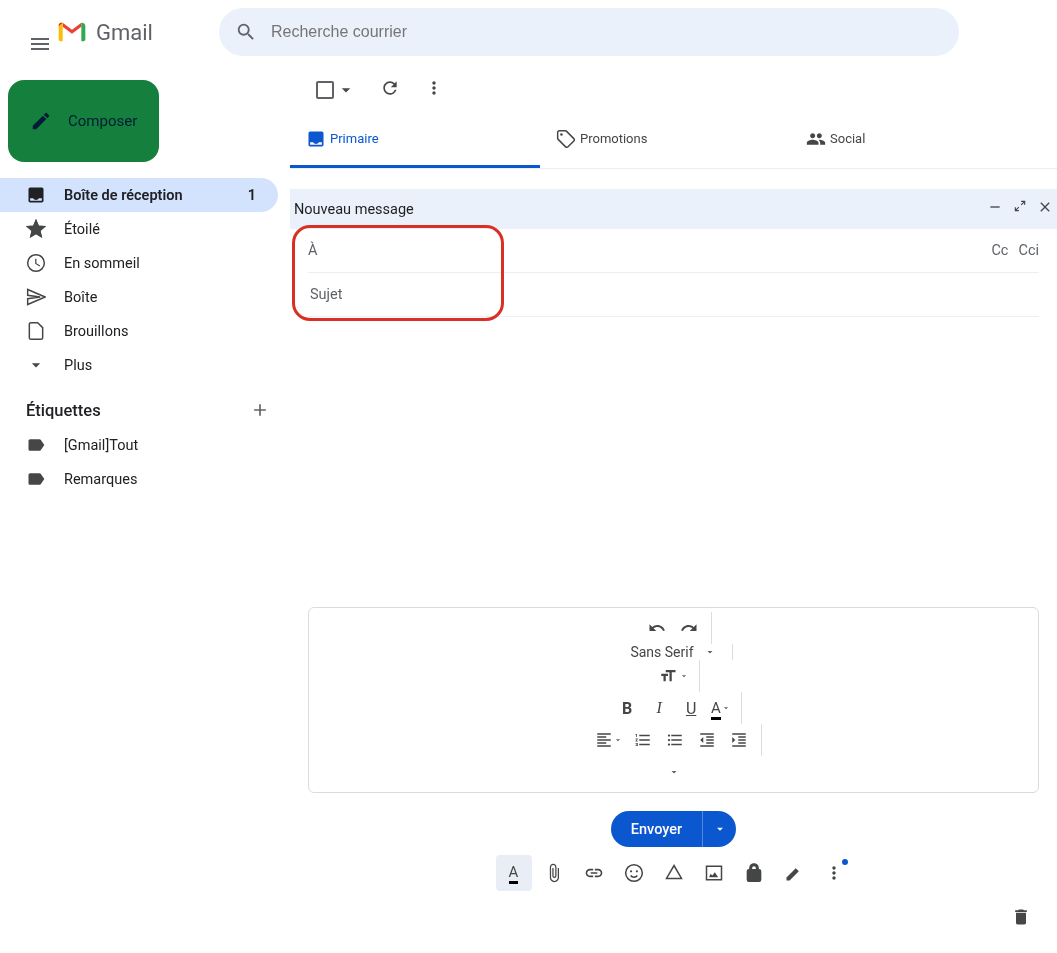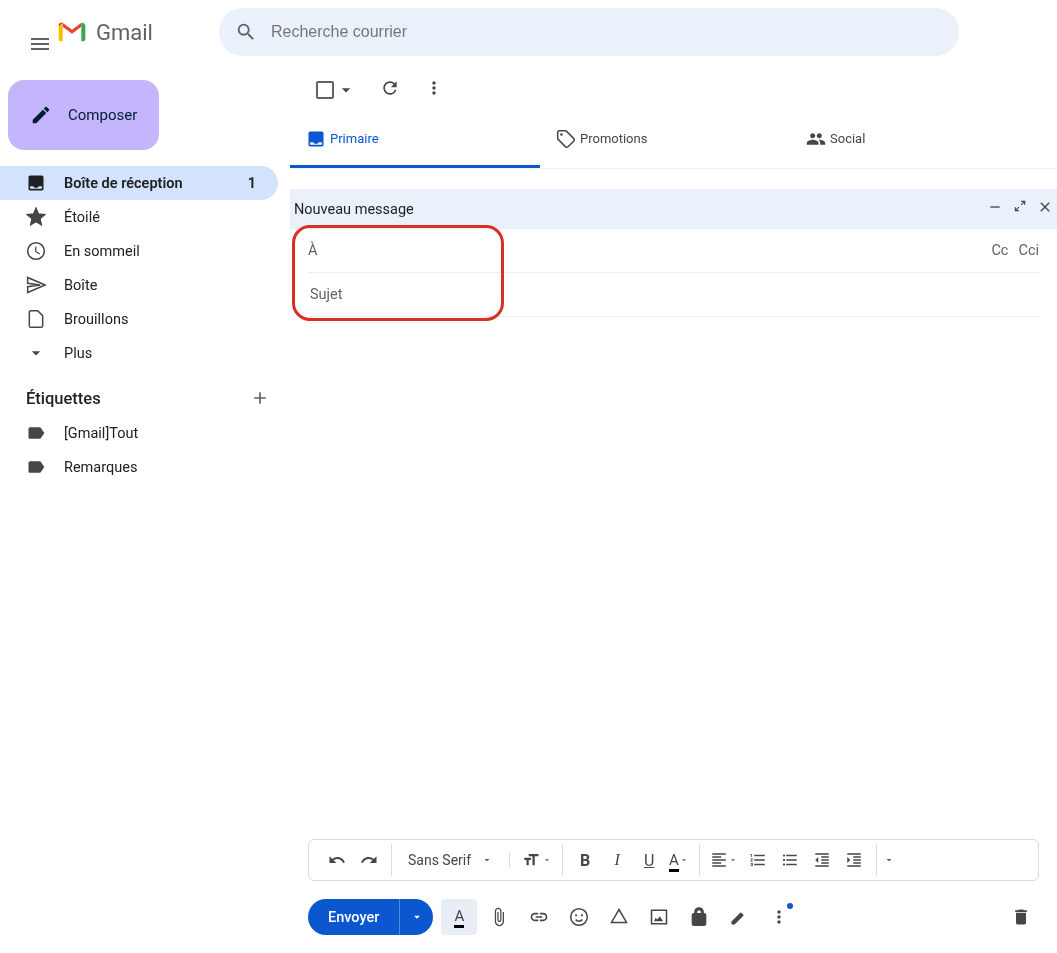--- a/index.html
+++ b/index.html
@@ -36,22 +36,22 @@
   }
   .search-bar svg { color: #5f6368; margin-right: 12px; }
   .search-bar input {
     border: none; background: transparent; outline: none;
     font-size: 16px; flex: 1; color: #5f6368;
   }
   .body-area { display: flex; flex: 1; min-height: 0; }
   .sidebar { width: 290px; padding: 8px 0; }
   .compose-btn {
     display: flex; align-items: center;
-    background: #c4b5fd; border: none; border-radius: 16px;
-    padding: 24px 22px; margin: 8px 0 16px 8px;
+    background: #15803d; border: none; border-radius: 16px;
+    padding: 30px 22px; margin: 8px 0 16px 8px;
     font-size: 15px; color: #001d35; cursor: pointer; gap: 16px;
     font-family: inherit;
   }
   .nav-item {
     display: flex; align-items: center;
     padding: 0 12px 0 26px; height: 34px;
     border-radius: 0 18px 18px 0; cursor: pointer;
     font-size: 14.5px; color: #202124; gap: 18px;
     margin-right: 12px;
   }
@@ -121,34 +121,36 @@
   .cc-links { margin-left: auto; display: flex; gap: 10px; color: #5f6368; }
   .cc-links span { cursor: pointer; }
   .compose-body { flex: 1; padding: 12px 18px; font-size: 14px; outline: none; }
   
   .format-toolbar {
     border: 1px solid #dadce0; border-radius: 6px;
     margin: 8px 18px;
     display: flex; align-items: center; gap: 0;
     padding: 4px 6px;
     background: #fff;
+    flex-direction: column;
   }
   .ft-group { display: flex; align-items: center; gap: 0; border-right: 1px solid #dadce0; padding: 0 6px; }
   .ft-group:last-child { border-right: none; }
   .ft-btn {
     width: 32px; height: 32px;
     display: inline-flex; align-items: center; justify-content: center;
     color: #444746; cursor: pointer; border-radius: 4px;
     font-size: 14px;
   }
   .ft-font { font-size: 14px; color: #444746; padding: 0 10px; cursor: pointer; display: flex; align-items: center; gap: 10px; }
   .dropdown-arrow { color: #5f6368; }
   .send-bar {
     display: flex; align-items: center; gap: 8px;
     padding: 10px 18px 18px 18px;
+    flex-direction: column;
   }
   .send-btn-group { display: flex; }
   .send-btn {
     background: #0b57d0; color: #fff; border: none;
     border-radius: 18px 0 0 18px; padding: 0 20px;
     height: 36px; font-size: 14.5px; font-weight: 500; cursor: pointer;
     font-family: inherit;
   }
   .send-more {
     background: #0b57d0; color: #fff; border: none;

